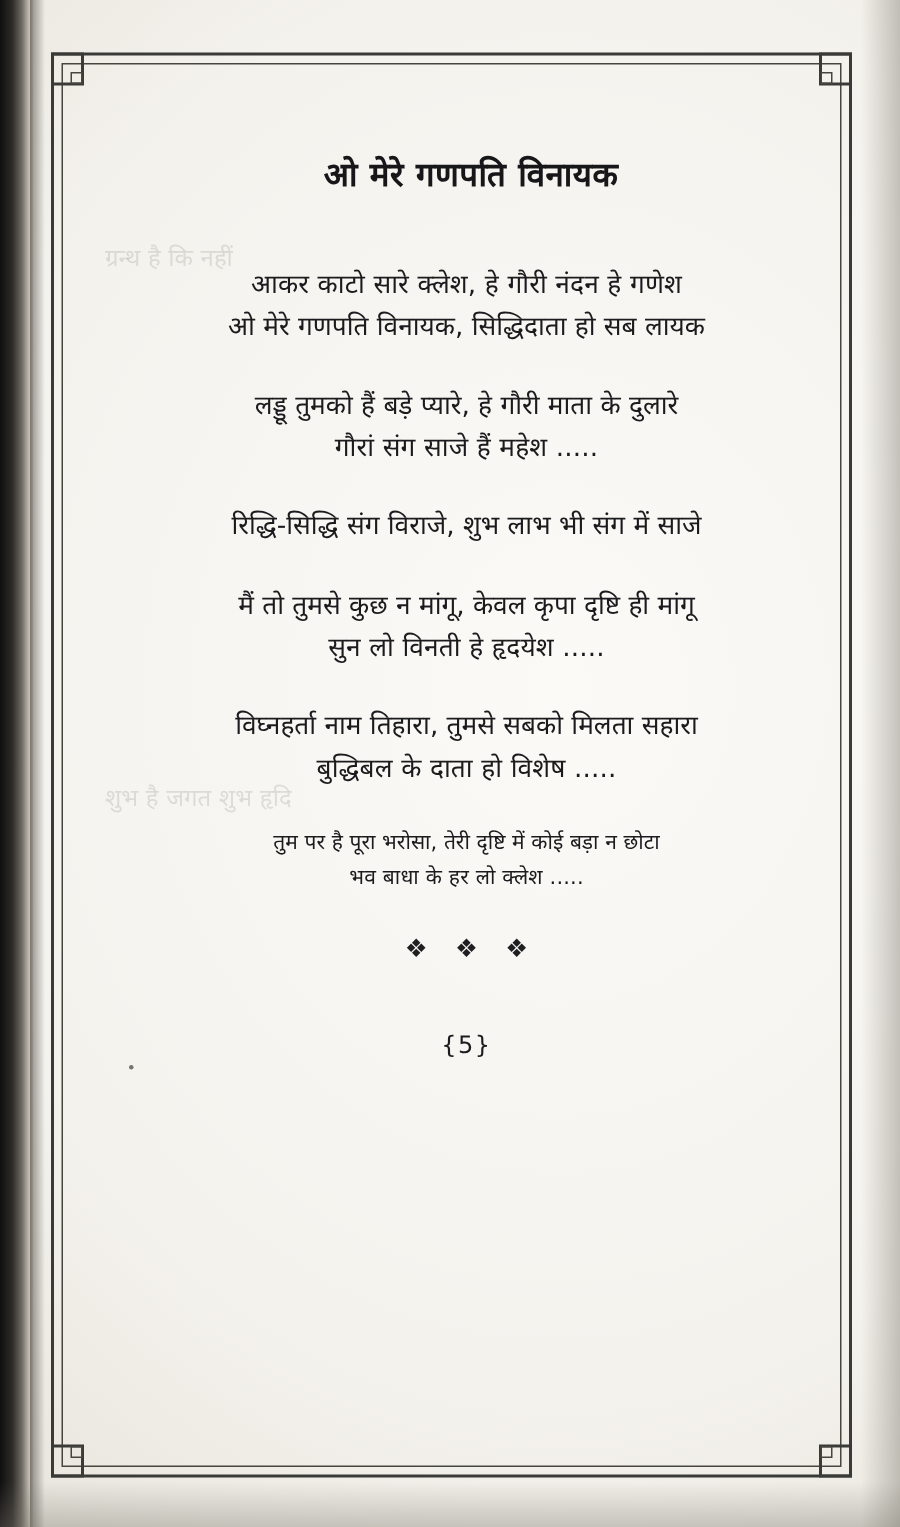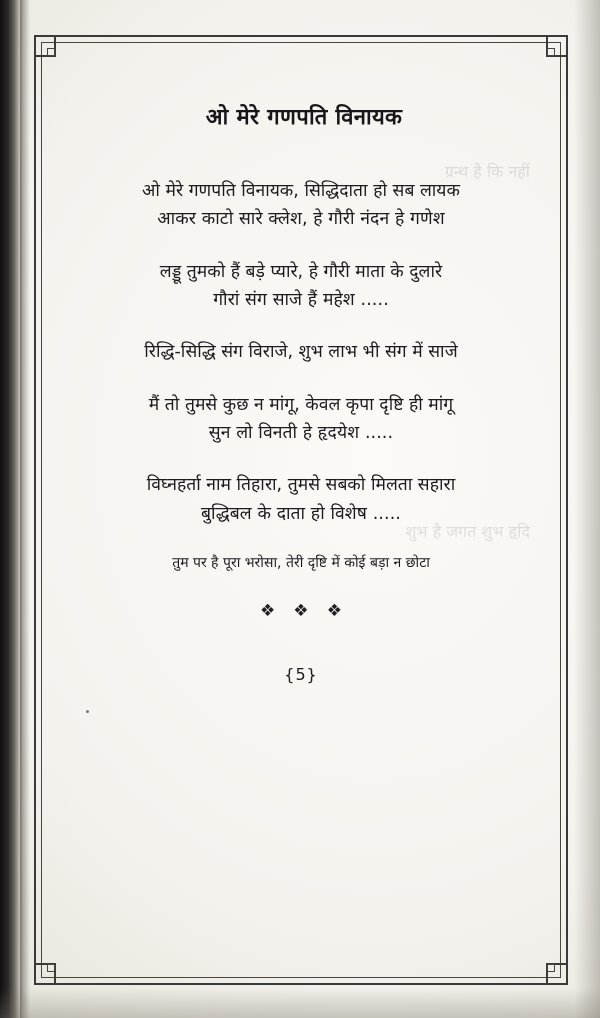--- a/index.html
+++ b/index.html
@@ -93,21 +93,21 @@
     border: 1px solid #46463f;
     box-sizing: border-box;
   }
   .corner.tl .corner-in { right: -1px; bottom: -1px; }
   .corner.tr .corner-in { left: -1px;  bottom: -1px; }
   .corner.bl .corner-in { right: -1px; top: -1px; }
   .corner.br .corner-in { left: -1px;  top: -1px; }
 
   .content {
     position: absolute;
-    left: 55px;
+    left: 65px;
     top: 72px;
     width: 492px;
     height: 890px;
   }
   .title {
     text-align: center;
     font-family: "DejaVu Sans", sans-serif;
     font-weight: 700;
     font-size: 22px;
     letter-spacing: 0.3px;
@@ -146,21 +146,21 @@
     font-family: "DejaVu Sans", sans-serif;
     font-size: 16px;
     color: #1c1c1f;
     letter-spacing: 1px;
   }
   
   .ghost {
     position: absolute;
     left: 70px;
     width: 460px;
-    text-align: right;
+    text-align: left;
     font-family: "DejaVu Sans", sans-serif;
     font-size: 16px;
     color: rgba(90,88,82,0.16);
     white-space: nowrap;
     pointer-events: none;
   }
   .speck {
     position: absolute;
     width: 3px; height: 3px;
     background: #4a4a46;
@@ -199,22 +199,22 @@
 
   <div class="speck" style="left:86px; top:710px;"></div>
 
   <div class="content">
 
     <h1 class="title">ओ मेरे गणपति विनायक</h1>
 
     <div class="stanzas">
 
       <div class="stanza first">
+        <div class="line l2">आकर काटो सारे क्लेश, हे गौरी नंदन हे गणेश</div>
         <div class="line l1">ओ मेरे गणपति विनायक, सिद्धिदाता हो सब लायक</div>
-        <div class="line l2">आकर काटो सारे क्लेश, हे गौरी नंदन हे गणेश</div>
       </div>
 
 
       <div class="stanza">
         <div class="line l1">लड्डू तुमको हैं बड़े प्यारे, हे गौरी माता के दुलारे</div>
         <div class="line l2">गौरां संग साजे हैं महेश .....</div>
       </div>
 
       <div class="stanza">
         <div class="line l1">रिद्धि-सिद्धि संग विराजे, शुभ लाभ भी संग में साजे</div>
@@ -225,20 +225,21 @@
         <div class="line l2">सुन लो विनती हे हृदयेश .....</div>
       </div>
 
       <div class="stanza">
         <div class="line l1">विघ्नहर्ता नाम तिहारा, तुमसे सबको मिलता सहारा</div>
         <div class="line l2">बुद्धिबल के दाता हो विशेष .....</div>
       </div>
 
       <div class="stanza wide">
         <div class="line l1">तुम पर है पूरा भरोसा, तेरी दृष्टि में कोई बड़ा न छोटा</div>
+        <div class="line l2">भव बाधा के हर लो क्लेश .....</div>
       </div>
 
     </div>
 
     <div class="ornament">❖ ❖ ❖</div>
 
     <div class="pagenum">{5}</div>
 
   </div>
 </div>

